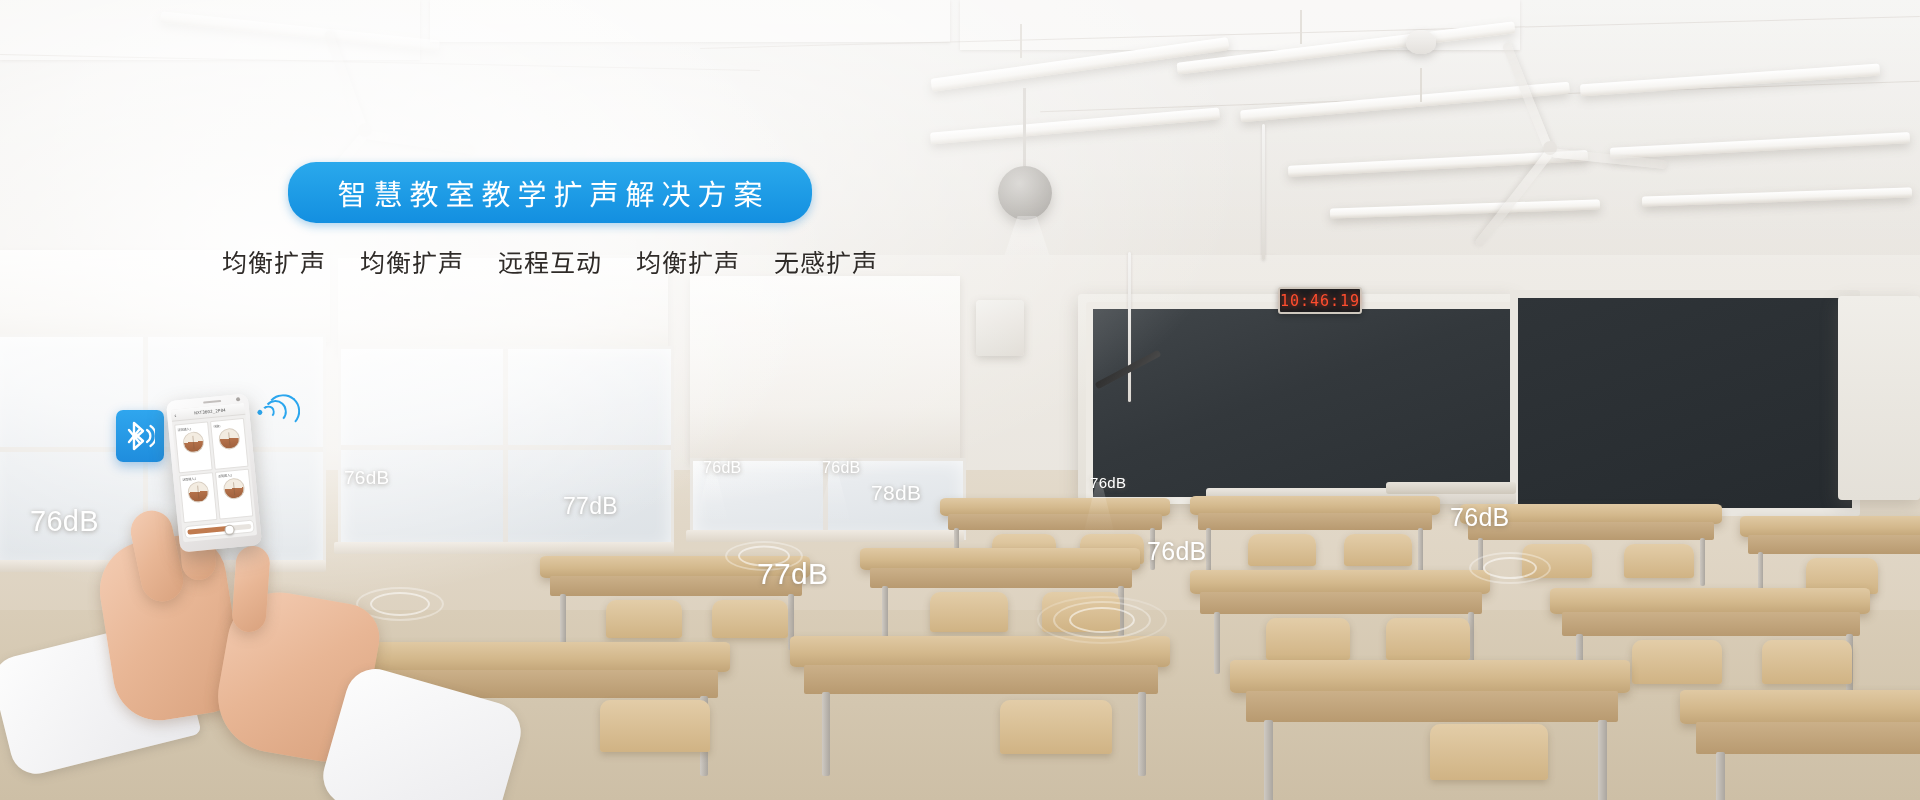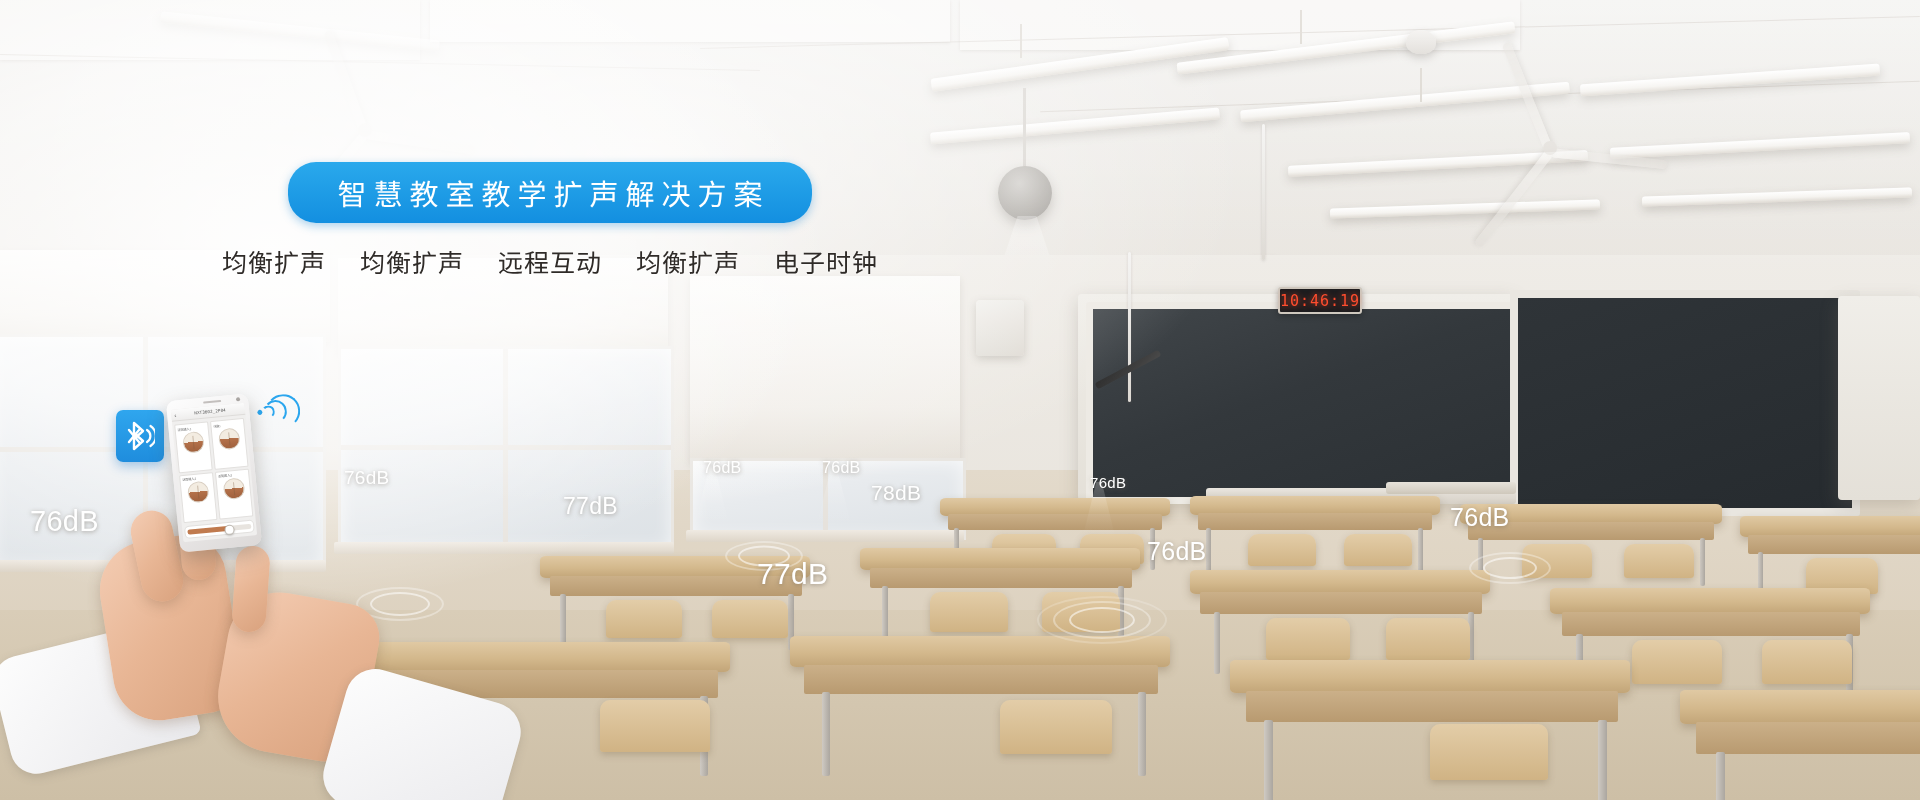--- a/index.html
+++ b/index.html
@@ -662,21 +662,21 @@
       <span class="db" style="left: 1450px; top: 503px; font-size: 25px;">76dB</span>
     </div>
 
   <div class="headline-wrap">
     <div><span class="pill">智慧教室教学扩声解决方案</span></div>
     <div class="features" id="features-row">
         <span class="feature">均衡扩声</span>
         <span class="feature">均衡扩声</span>
         <span class="feature">远程互动</span>
         <span class="feature">均衡扩声</span>
-        <span class="feature">电子时钟</span>
+        <span class="feature">无感扩声</span>
       </div>
   </div>
 
   <div class="bt-badge">
     <svg width="30" height="34" viewBox="0 0 30 34">
       <path d="M9 4 L18 12 L9 20 L9 4 Z M9 14 L18 22 L9 30 L9 14 Z" fill="none" stroke="#ffffff" stroke-width="2.4" stroke-linejoin="round"></path>
       <line x1="4" y1="11" x2="14" y2="23" stroke="#ffffff" stroke-width="2.4" stroke-linecap="round"></line>
       <line x1="4" y1="23" x2="14" y2="11" stroke="#ffffff" stroke-width="2.4" stroke-linecap="round"></line>
       <path d="M22 11 A7 7 0 0 1 22 23" fill="none" stroke="#ffffff" stroke-width="2.2" stroke-linecap="round"></path>
       <path d="M25.5 7 A12 12 0 0 1 25.5 27" fill="none" stroke="#ffffff" stroke-width="2.2" stroke-linecap="round"></path>

